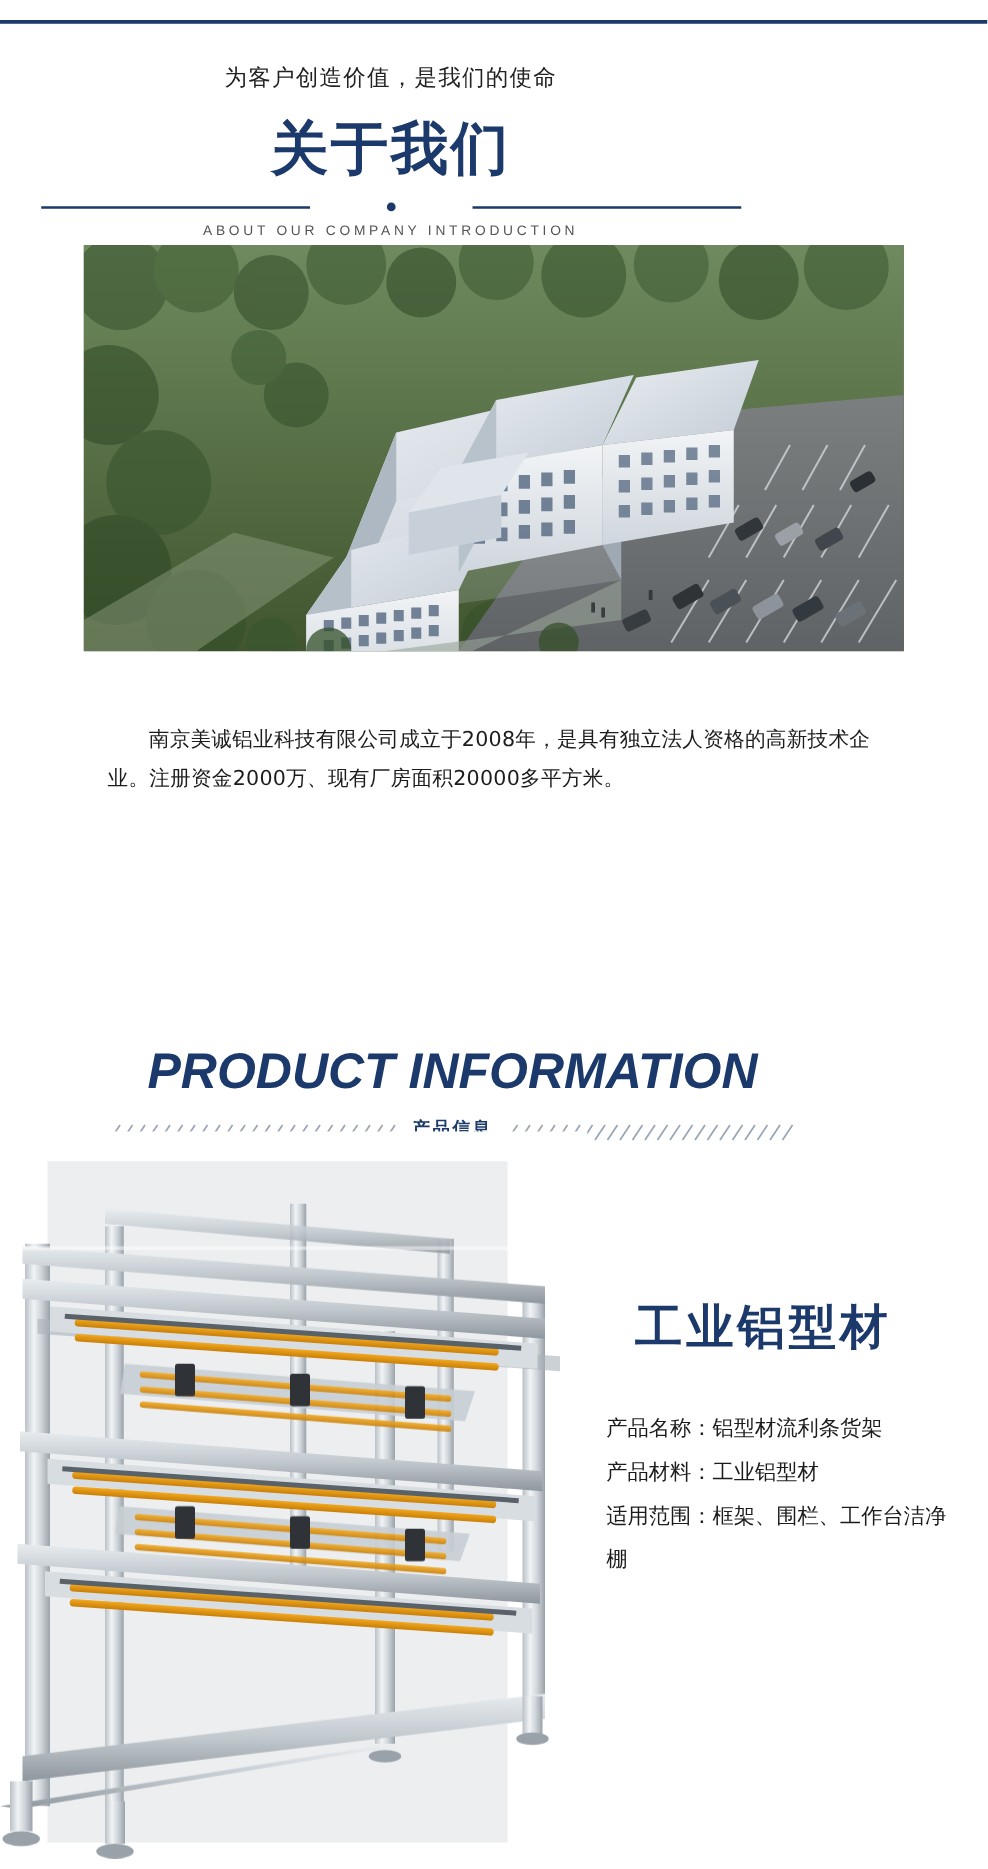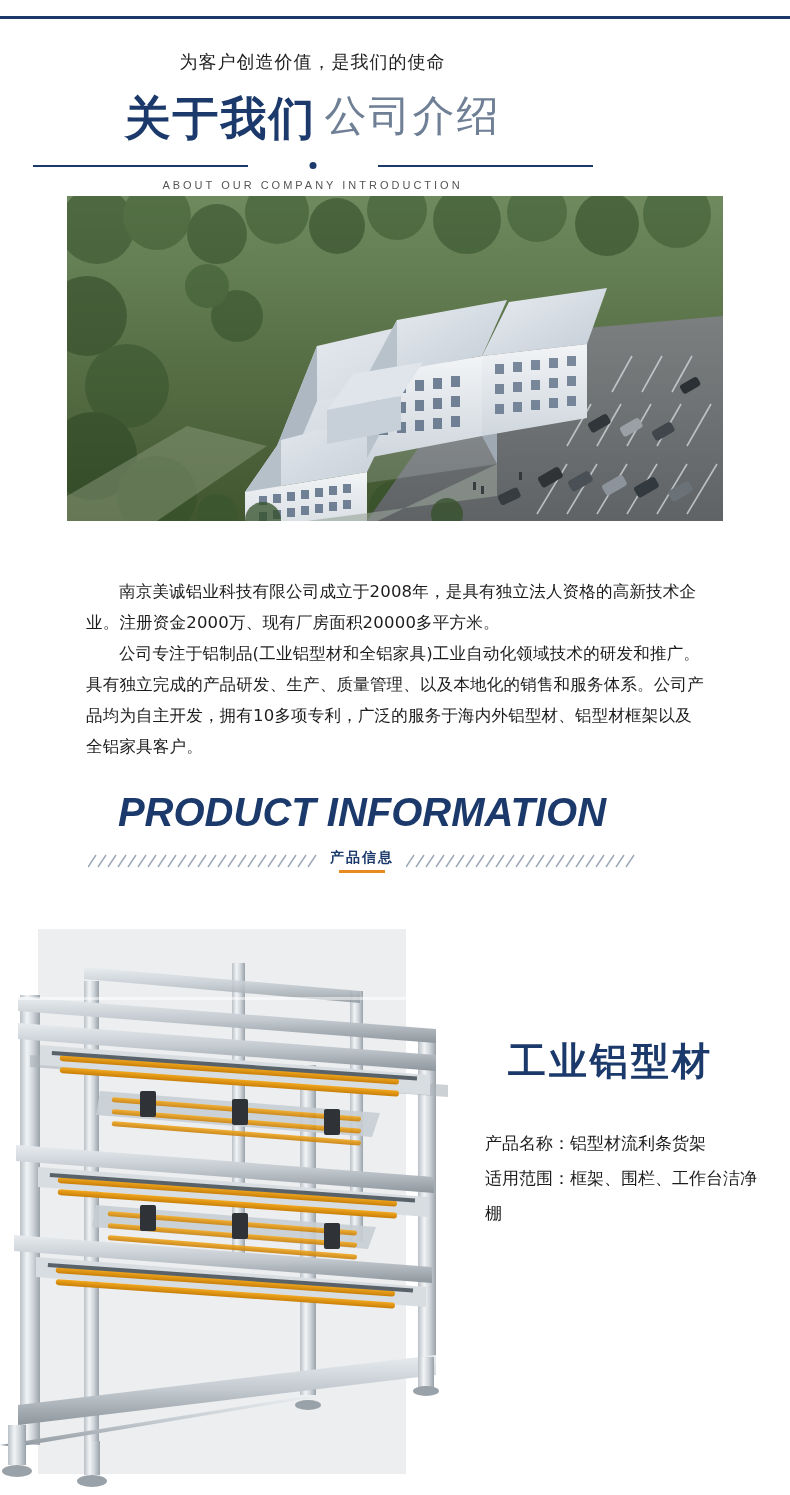--- a/index.html
+++ b/index.html
@@ -120,21 +120,21 @@
     color: #1c1c1c;
     font-family: "DejaVu Sans", "Liberation Sans", sans-serif;
     letter-spacing: 0.2px;
     margin-top: 36px;
   }
   .about-body p { margin: 0; text-indent: 2em; }
 
   
   .pi-header {
     position: absolute;
-    top: 790px;
+    top: 835px;
     left: 0;
     width: 724px;
     text-align: center;
   }
   .pi-en {
     font-size: 40px;
     font-weight: bold;
     font-style: italic;
     color: #1b3a6b;
     letter-spacing: 0px;
@@ -205,21 +205,20 @@
 </style>
 </head>
 <body>
 
 <div class="top-rule"></div>
 
 <div class="about-header">
   <div class="about-tagline">为客户创造价值，是我们的使命</div>
   <div class="about-title">
     <span class="cn-strong">关于我们</span>
-    <span class="cn-light">公司介绍</span>
   </div>
   <div class="about-rule-wrap">
     <div class="bar left"></div>
     <div class="dot"></div>
     <div class="bar right"></div>
   </div>
   <div class="about-en">ABOUT OUR COMPANY INTRODUCTION</div>
 </div>
 
 <div class="photo">
@@ -389,21 +388,20 @@
     <g opacity="0.75">
       <circle cx="150" cy="318" r="20" fill="#3a5730"></circle>
       <circle cx="196" cy="324" r="18" fill="#33502a"></circle>
       <circle cx="380" cy="318" r="16" fill="#355029"></circle>
     </g>
   </svg>
 </div>
 
 <div class="about-body">
   <p>南京美诚铝业科技有限公司成立于2008年，是具有独立法人资格的高新技术企业。注册资金2000万、现有厂房面积20000多平方米。</p>
-  <p>公司专注于铝制品(工业铝型材和全铝家具)工业自动化领域技术的研发和推广。具有独立完成的产品研发、生产、质量管理、以及本地化的销售和服务体系。公司产品均为自主开发，拥有10多项专利，广泛的服务于海内外铝型材、铝型材框架以及全铝家具客户。</p>
 </div>
 
 <div class="pi-header">
   <div class="pi-en">PRODUCT INFORMATION</div>
   <div class="pi-sub-row">
     <div class="pi-hatch">
       <svg width="230" height="14" viewBox="0 0 230 14" xmlns="http://www.w3.org/2000/svg">
         <g stroke="#9aa6b5" stroke-width="1.4">
           <line x1="0" y1="13" x2="8" y2="1"></line>
             <line x1="10" y1="13" x2="18" y2="1"></line>
@@ -577,14 +575,15 @@
       <polygon points="18,92 436,124 436,138 18,106" fill="url(#alu2)"></polygon>
       <polygon points="84,62 360,86 360,98 84,74" fill="url(#alu2)" opacity="0.85"></polygon>
       <rect x="18" y="92" width="418" height="3" fill="#ffffff" opacity="0.5"></rect>
     </g>
   </svg>
 </div>
 
 <div class="product-title">工业铝型材</div>
 <div class="product-specs">
   <div>产品名称：铝型材流利条货架</div>
+  <div>产品材料：工业铝型材</div>
   <div class="wrap">适用范围：框架、围栏、工作台洁净棚</div>
 </div>
 
 </body></html>

